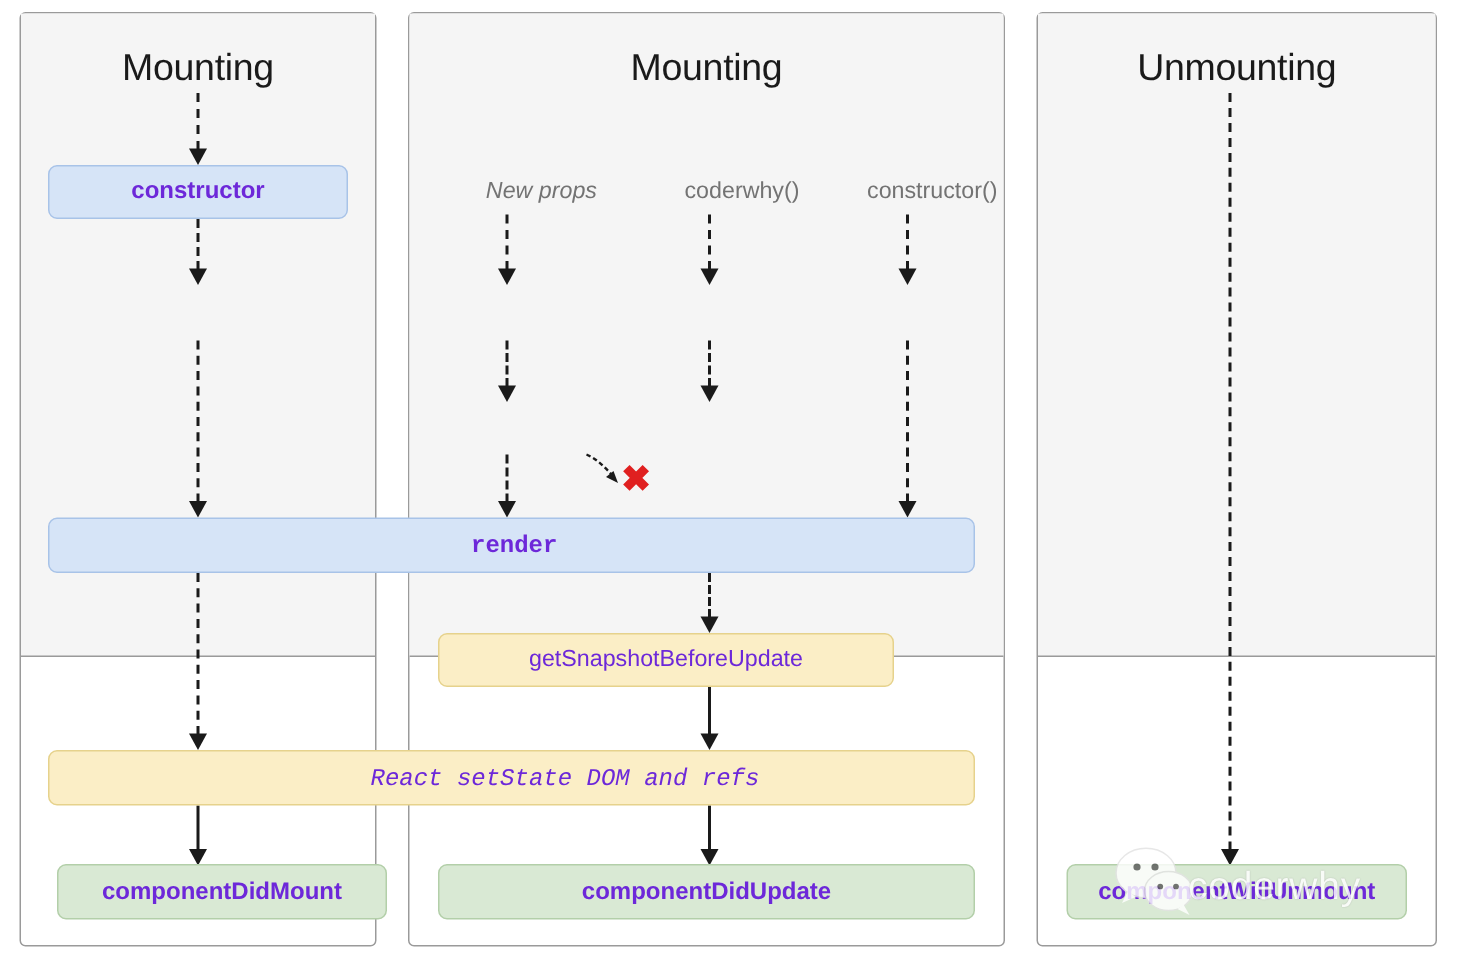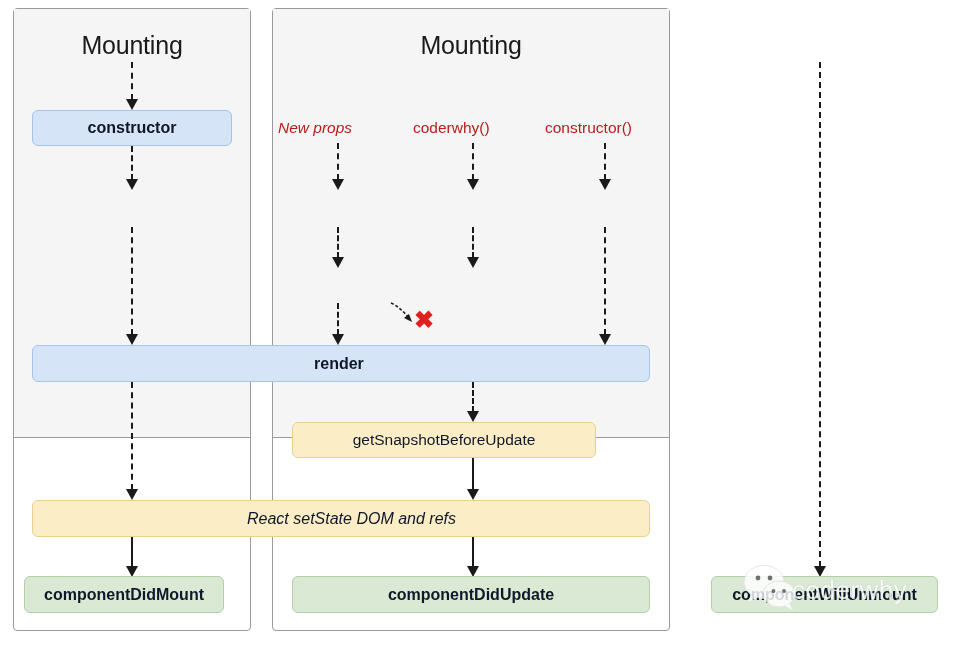--- a/index.html
+++ b/index.html
@@ -54,31 +54,31 @@
 
   
   .lbox {
     position: absolute;
     box-sizing: border-box;
     border-radius: 6px;
     display: flex;
     align-items: center;
     justify-content: center;
     font-size: 15.5px;
-    color: #0f172a;
+    color: #6d28d9;
     white-space: nowrap;
     z-index: 5;
   }
   .lbox.blue  { background: #d6e4f7; border: 1.2px solid #a8c3e8; }
   .lbox.yellow{ background: #fbeec6; border: 1.2px solid #e6d28c; }
   .lbox.green { background: #d9e9d4; border: 1.2px solid #b3cfa9; }
   .lbox .inner { position: relative; }
   .lbox.bold .inner { font-weight: bold; font-size: 16px; }
   .lbox.italic .inner { font-style: italic; font-size: 16px; }
-  .lbox.offset-label { justify-content: flex-start; }
+  .lbox.offset-label { justify-content: flex-start; font-family: Liberation Mono, monospace; }
 
   
   .conn {
     position: absolute;
     z-index: 3;
   }
   .conn .shaft-dashed {
     position: absolute;
     left: 50%;
     top: 0;
@@ -102,23 +102,23 @@
     width: 0;
     height: 0;
     border-left: 6px solid transparent;
     border-right: 6px solid transparent;
     border-top: 11px solid #1a1a1a;
   }
 
   
   .srclabel {
     position: absolute;
-    text-align: left;
+    text-align: right;
     font-size: 15.5px;
-    color: #b91c1c;
+    color: #737373;
     white-space: nowrap;
     z-index: 5;
   }
   .srclabel.italic { font-style: italic; }
 
   
   #bailout-x {
     position: absolute;
     left: 414px;
     top: 308px;
@@ -175,20 +175,24 @@
   <div class="panel" id="panel-mounting">
     <div class="panel-render-bg"></div>
     <div class="panel-title">Mounting</div>
   </div>
 
   <div class="panel" id="panel-updating">
     <div class="panel-render-bg"></div>
     <div class="panel-title">Mounting</div>
   </div>
 
+  <div class="panel" id="panel-unmounting">
+    <div class="panel-render-bg"></div>
+    <div class="panel-title">Unmounting</div>
+  </div>
 
   <div class="srclabel italic" style="left:278px; top:119px; width:120px;">New props</div>
   <div class="srclabel" style="left:413px; top:119px; width:120px;">coderwhy()</div>
   <div class="srclabel" style="left:545px; top:119px; width:120px;">constructor()</div>
 
   <div class="conn" style="left:122px; top:62px; width:20px; height:48px;">
     <div class="shaft-dashed" style="height:38px;"></div>
     <div class="head"></div>
   </div>
 
@@ -284,21 +288,21 @@
   </div>
 
   <div class="lbox yellow" style="left:292px; top:422px; width:304px; height:36px;">
     <span class="inner">getSnapshotBeforeUpdate</span>
   </div>
 
   <div class="lbox yellow italic offset-label" style="left:32px; top:500px; width:618px; height:37px;">
     <span class="inner" style="margin-left:214px;">React setState DOM and refs</span>
   </div>
 
-  <div class="lbox green bold" style="left:24px; top:576px; width:200px; height:37px;">
+  <div class="lbox green bold" style="left:38px; top:576px; width:220px; height:37px;">
     <span class="inner">componentDidMount</span>
   </div>
 
   <div class="lbox green bold" style="left:292px; top:576px; width:358px; height:37px;">
     <span class="inner">componentDidUpdate</span>
   </div>
 
   <div class="lbox green bold" style="left:711px; top:576px; width:227px; height:37px;">
     <span class="inner">componentWillUnmount</span>
   </div>

